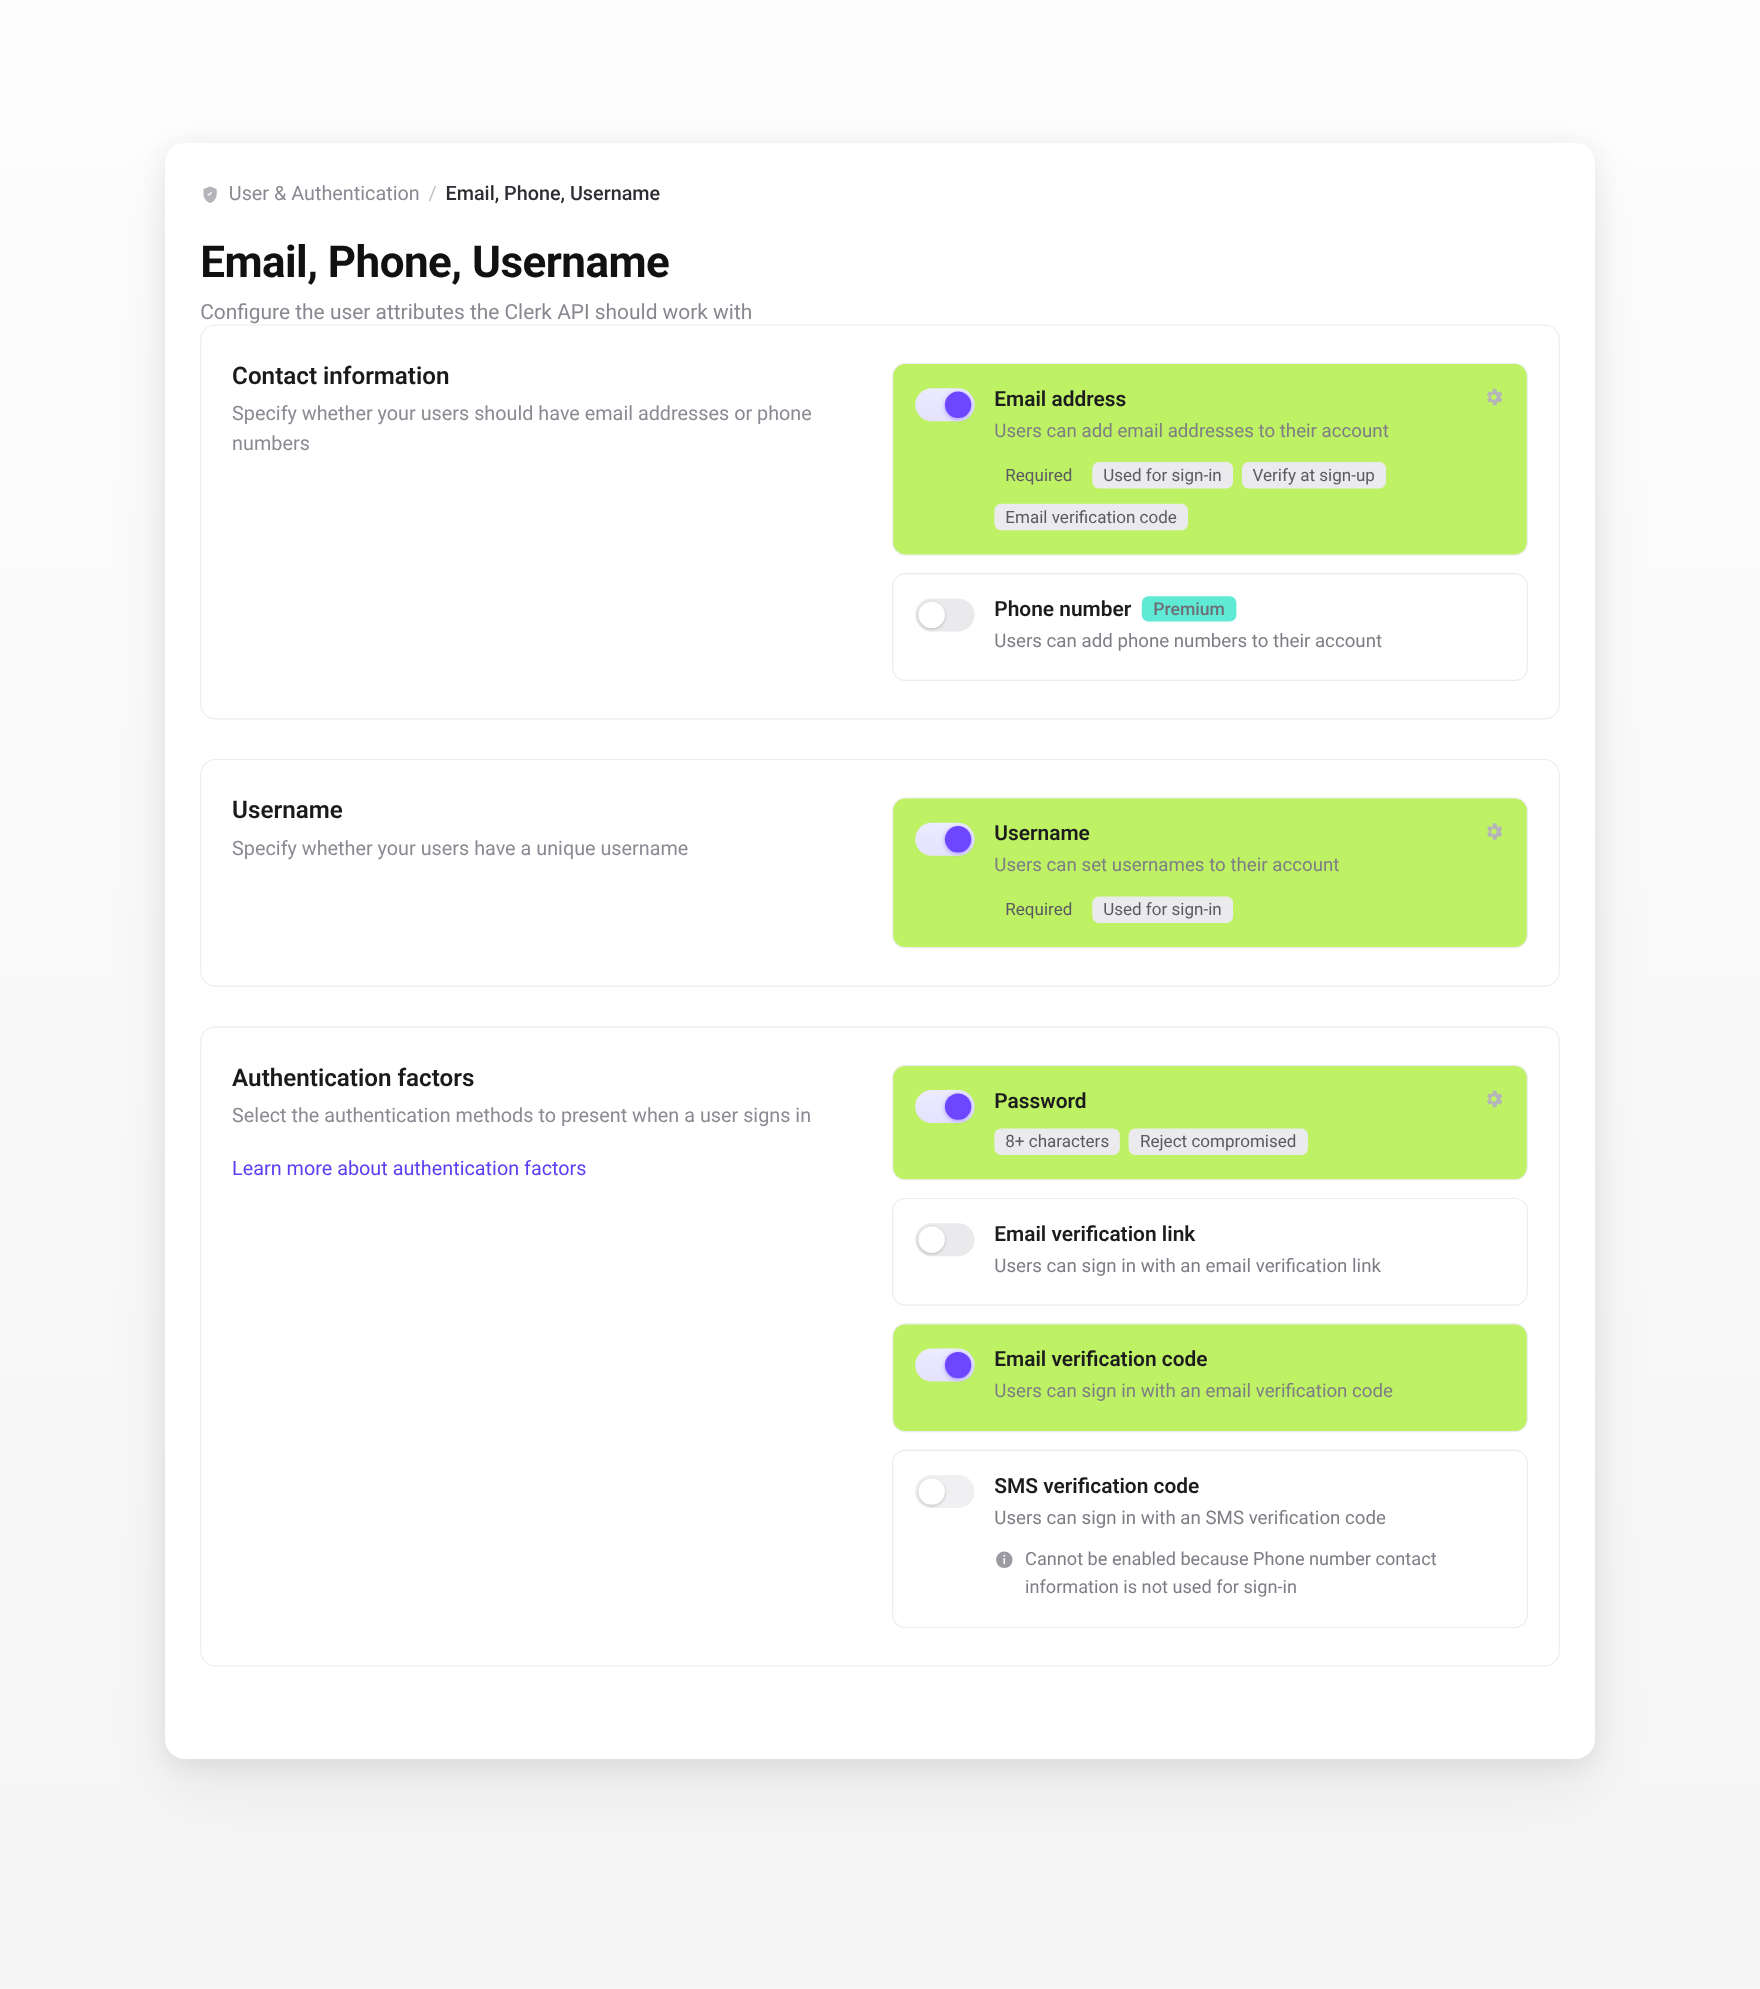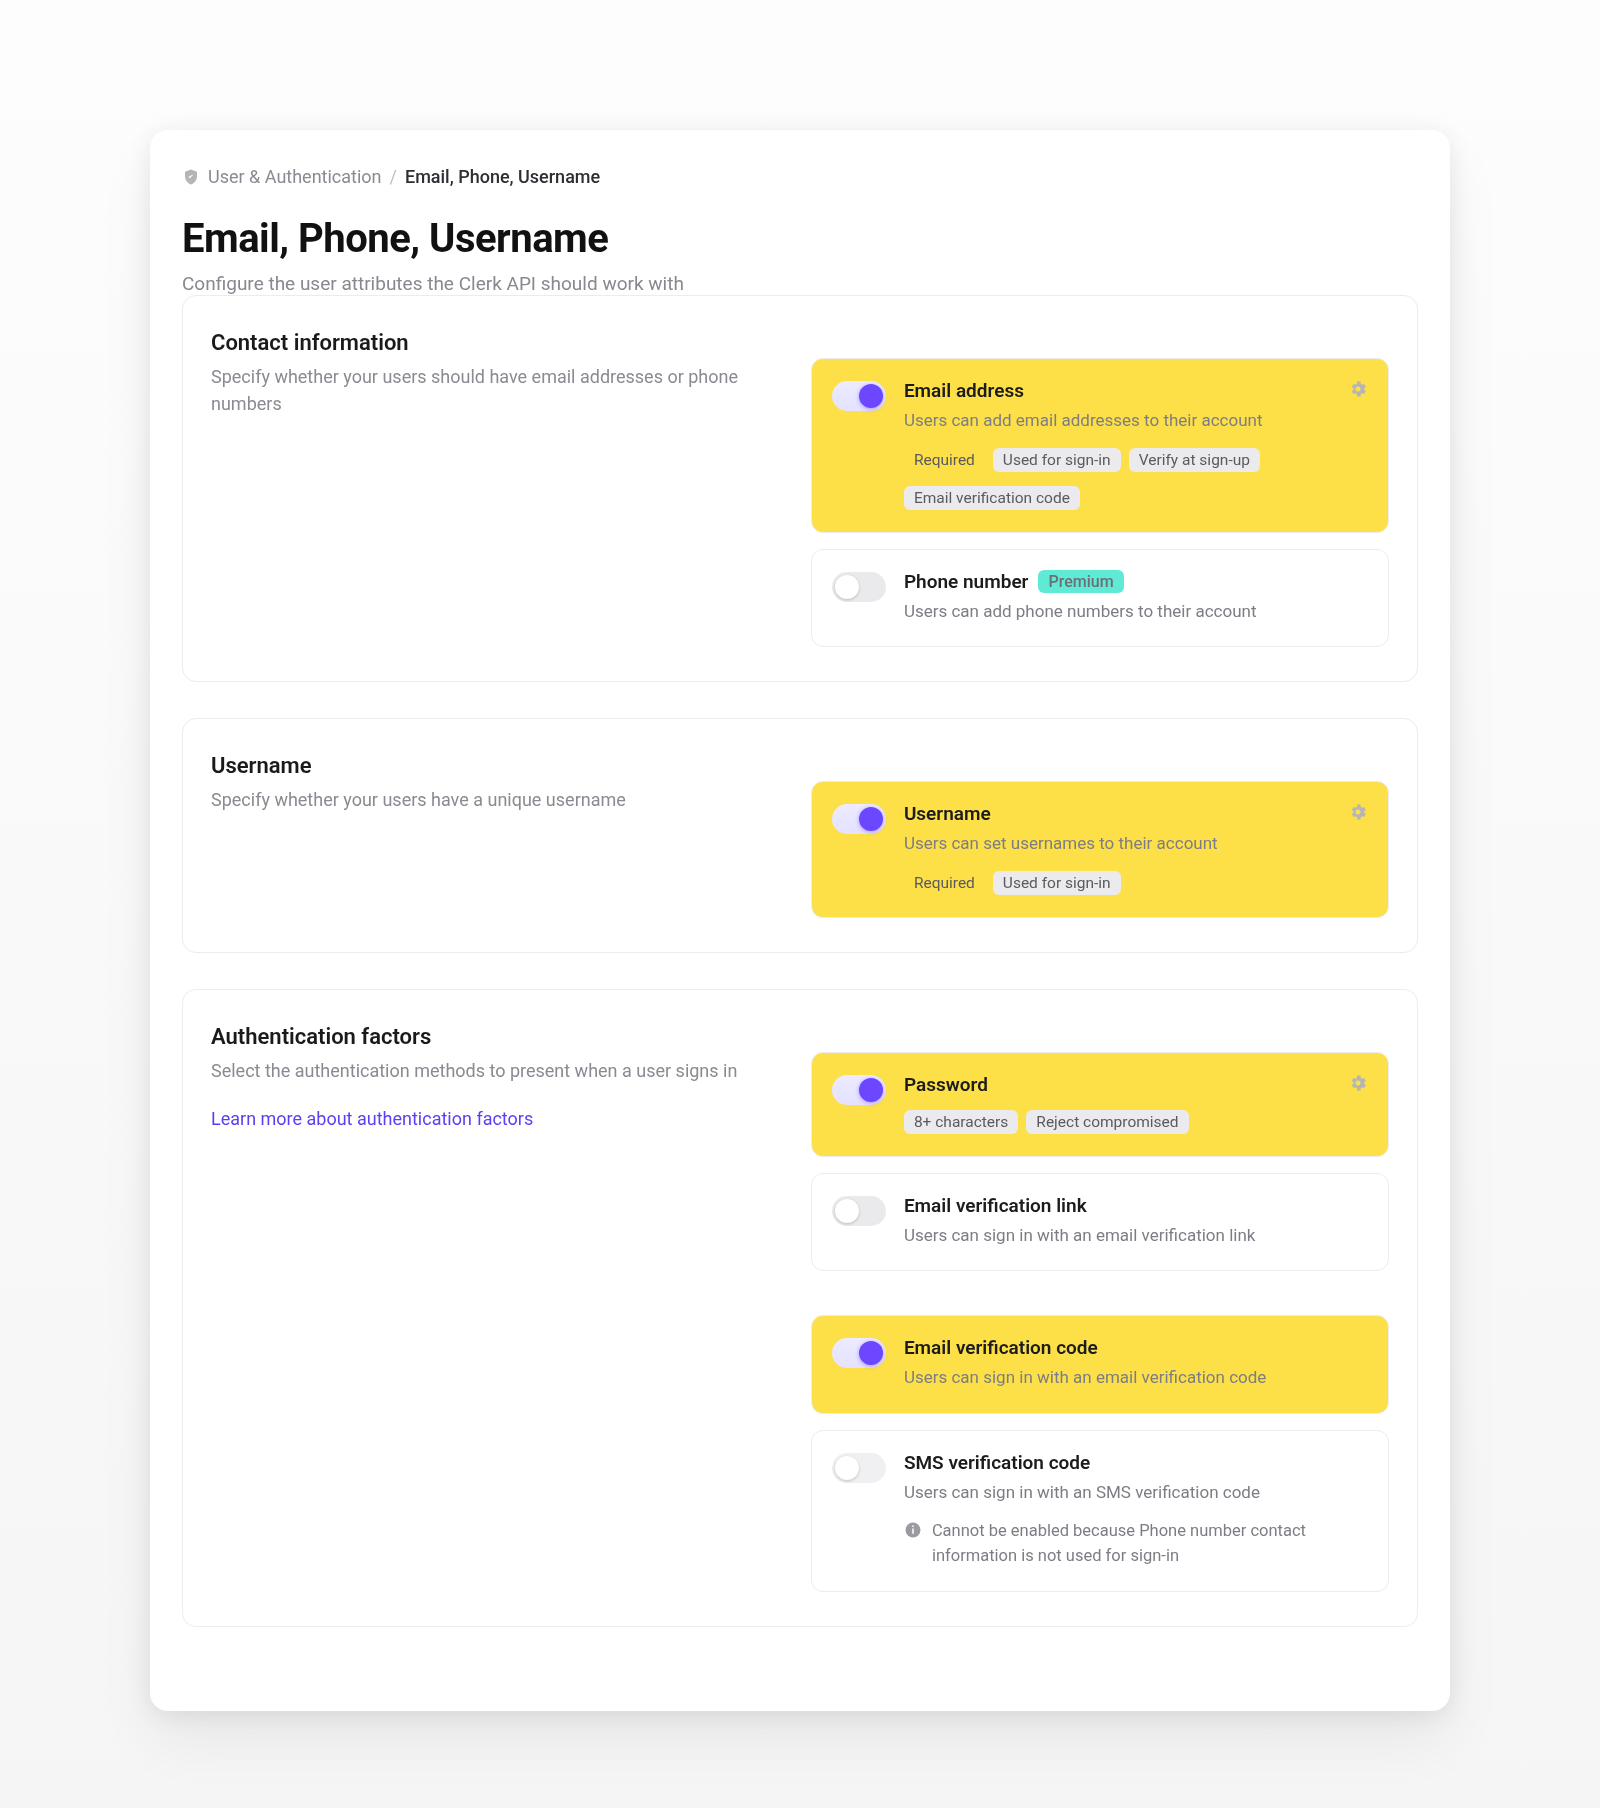--- a/index.html
+++ b/index.html
@@ -72,21 +72,21 @@
     }
     .section-right { flex: 1; display: flex; flex-direction: column; gap: 16px; }
     .option {
       border: 1px solid #ececee;
       border-radius: 12px;
       padding: 20px 20px 22px 20px;
       display: flex;
       gap: 18px;
       position: relative;
     }
-    .option.enabled { background: #fde047; margin-top: 28px; }
+    .option.enabled { background: #bef264; }
     .toggle {
       flex: 0 0 auto;
       width: 54px; height: 30px;
       border-radius: 999px;
       position: relative;
       margin-top: 2px;
     }
     .toggle.on {
       background: linear-gradient(180deg, #ecebff 0%, #e4e2ff 100%);
     }

